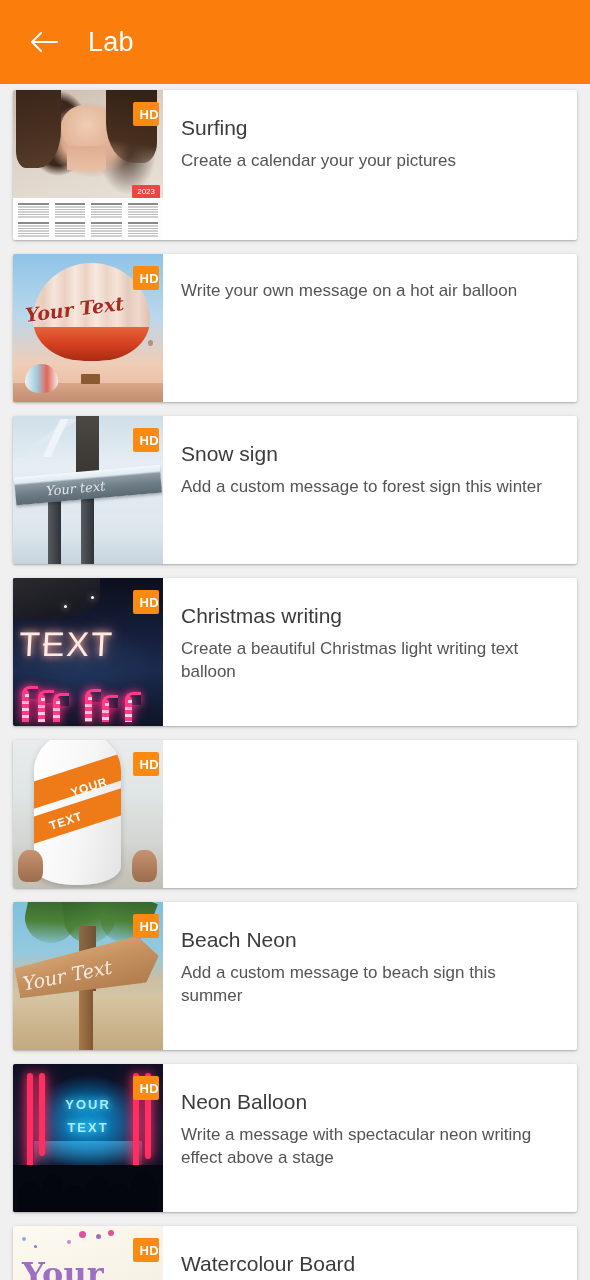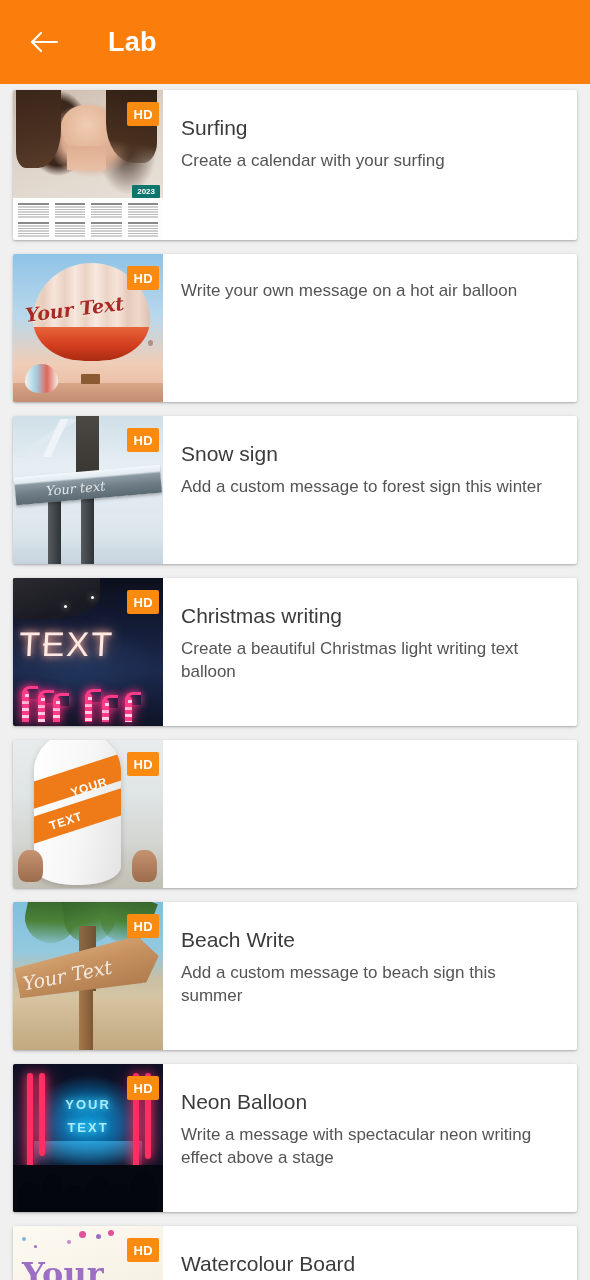--- a/index.html
+++ b/index.html
@@ -25,22 +25,22 @@
   .back-btn {
     width: 44px; height: 44px;
     display: flex; align-items: center; justify-content: center;
     cursor: pointer;
     flex: 0 0 auto;
   }
   .back-btn svg { display: block; }
   .appbar-title {
     color: #ffffff;
     font-size: 27px;
-    font-weight: 700;
-    margin-left: 42px;
+    font-weight: 400;
+    margin-left: 22px;
     letter-spacing: .2px;
     white-space: nowrap;
   }
 
   
   .list {
     background: #f0f0f0;
     padding: 6px 0 0 0;
     height: 1196px;
     overflow: hidden;
@@ -68,21 +68,21 @@
     overflow: hidden;
   }
   .hd-badge {
     position: absolute;
     top: 12px; right: 4px;
     background: #fb8a10;
     color: #fff;
     font-size: 13px;
     font-weight: 700;
     line-height: 1;
-    padding: 6px 6px 5px 6px;
+    padding: 6px 0 5px 6px;
     border-radius: 2px;
     letter-spacing: .4px;
     z-index: 6;
   }
   .card-text {
     flex: 1 1 auto;
     padding: 26px 18px 20px 18px;
     min-width: 0;
   }
   .card-title {
@@ -129,22 +129,22 @@
     position: absolute; left: 32%; top: 14%; width: 34%; height: 44%;
     background: radial-gradient(ellipse at 50% 42%, #f0cdb3 0%, #e2b496 70%, #d2a083 100%);
     border-radius: 46% 46% 50% 50%;
   }
   .cal-neck {
     position: absolute; left: 36%; top: 52%; width: 26%; height: 22%;
     background: linear-gradient(180deg,#dfae90,#e9c0a5);
   }
   .cal-year {
     position: absolute; right: 3px; top: 63%;
-    background: #0f766e; color: #fff;
-    font-size: 8px; font-weight: 700;
+    background: #ef4444; color: #fff;
+    font-size: 8px; font-weight: 400;
     padding: 2px 5px; border-radius: 1px;
     z-index: 5;
   }
   .cal-grid {
     position: absolute; left: 0; right: 0; top: 72%; bottom: 0;
     background: #fdfdfd;
     display: grid;
     grid-template-columns: repeat(4, 1fr);
     grid-template-rows: repeat(2, 1fr);
     gap: 2px; padding: 3px;
@@ -551,21 +551,21 @@
               <i></i>
               <i></i>
               <i></i>
             </div>
         </div>
       </div>
       <div class="hd-badge">HD</div>
     </div>
     <div class="card-text">
       <div class="card-title">Surfing</div>
-      <div class="card-sub">Create a calendar with your surfing</div>
+      <div class="card-sub">Create a calendar your your pictures</div>
     </div>
   </div>
 
   <div class="card h-std">
     <div class="thumb">
       <div class="thumb-art">
         <div class="hab-sky"></div>
         <div class="hab-ground"></div>
         <div class="hab-dot" style="left:80%;top:48%"></div>
         <div class="hab-dot" style="left:90%;top:58%"></div>
@@ -656,21 +656,21 @@
           <div class="palm-leaf l3"></div>
         </div>
         <div class="beach-trunk"></div>
         <div class="beach-post"></div>
         <div class="beach-board"></div>
         <div class="beach-board-txt">Your Text</div>
       </div>
       <div class="hd-badge">HD</div>
     </div>
     <div class="card-text">
-      <div class="card-title">Beach Write</div>
+      <div class="card-title">Beach Neon</div>
       <div class="card-sub">Add a custom message to beach sign this summer</div>
     </div>
   </div>
 
   <div class="card h-std">
     <div class="thumb">
       <div class="thumb-art">
         <div class="neon-bg"></div>
         <div class="neon-stage"></div>
         <div class="neon-bar b1"></div>

